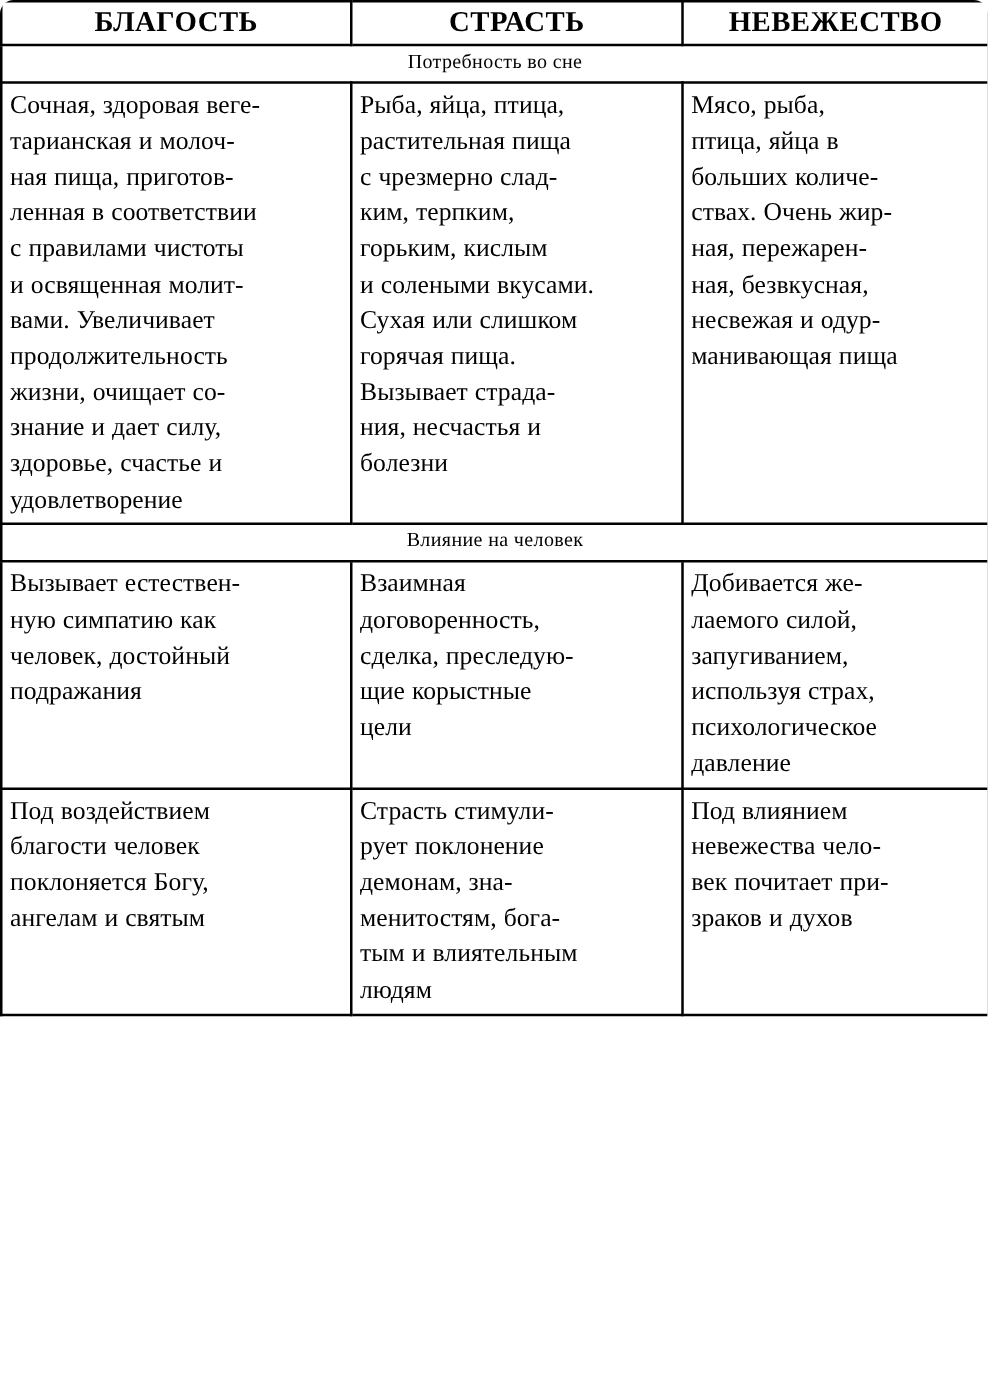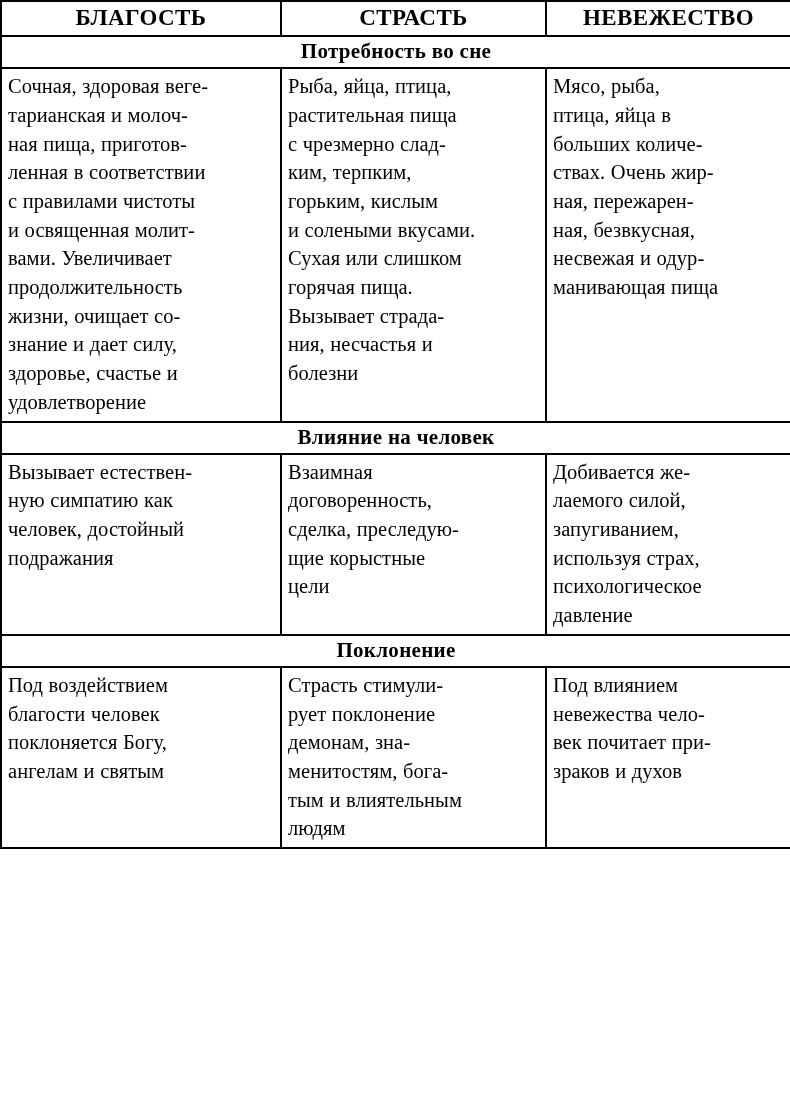--- a/index.html
+++ b/index.html
@@ -13,20 +13,21 @@
     -webkit-font-smoothing: none;
   }
 
   .page {
     width: 790px;
     height: 1104px;
     position: relative;
     overflow: hidden;
     background: #ffffff;
     box-sizing: border-box;
+    border-radius: 11px;
   }
 
   table.guna-table {
     width: 790px;
     border-collapse: collapse;
     table-layout: fixed;
     background: #ffffff;
   }
 
   
@@ -51,22 +52,22 @@
     line-height: 1.18;
     letter-spacing: 0.4px;
     height: 32px;
     padding: 2px 4px 4px 4px;
   }
 
   
   tr.section-row td {
     text-align: center;
     vertical-align: middle;
-    font-weight: bold;
-    font-size: 21px;
+    font-weight: normal;
+    font-size: 16px;
     line-height: 1.15;
     letter-spacing: 0.3px;
     height: 30px;
     padding: 2px 4px 4px 4px;
   }
 
   
   tr.body-row td {
     font-size: 20.5px;
     line-height: 1.40;
@@ -164,23 +165,20 @@
         <td>
             <span class="cell-text">Добивается же-
 лаемого силой,
 запугиванием,
 используя страх,
 психологическое
 давление</span>
           </td>
       </tr>
 
-      <tr class="section-row">
-        <td colspan="3">Поклонение</td>
-      </tr>
       <tr class="body-row">
         <td>
             <span class="cell-text">Под воздействием
 благости человек
 поклоняется Богу,
 ангелам и святым</span>
           </td>
         <td>
             <span class="cell-text">Страсть стимули-
 рует поклонение

